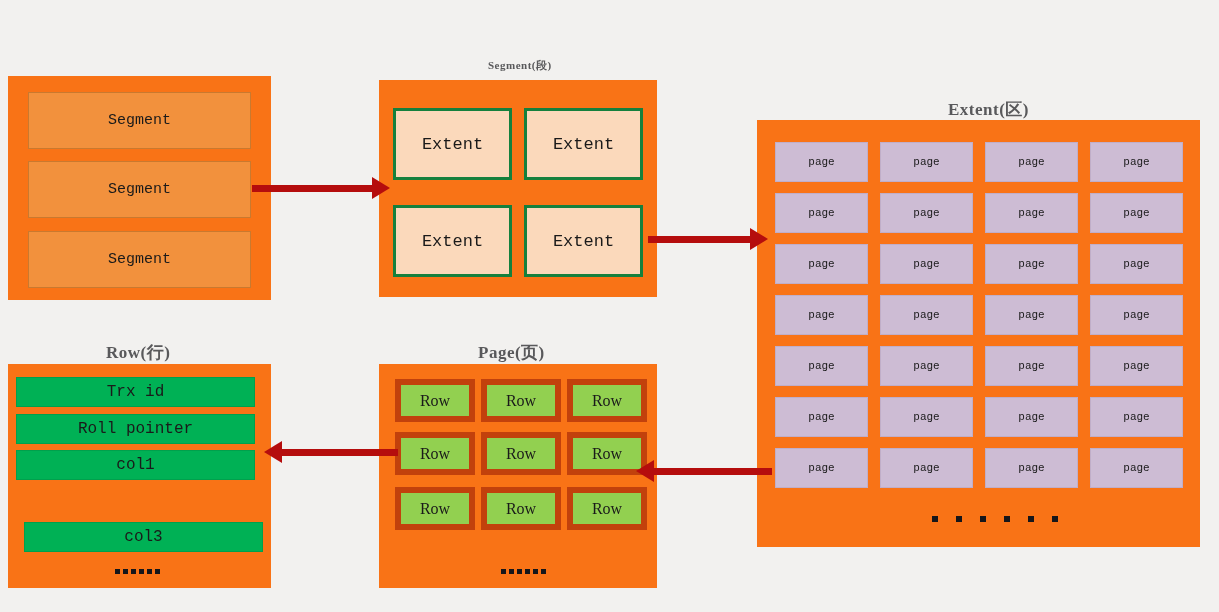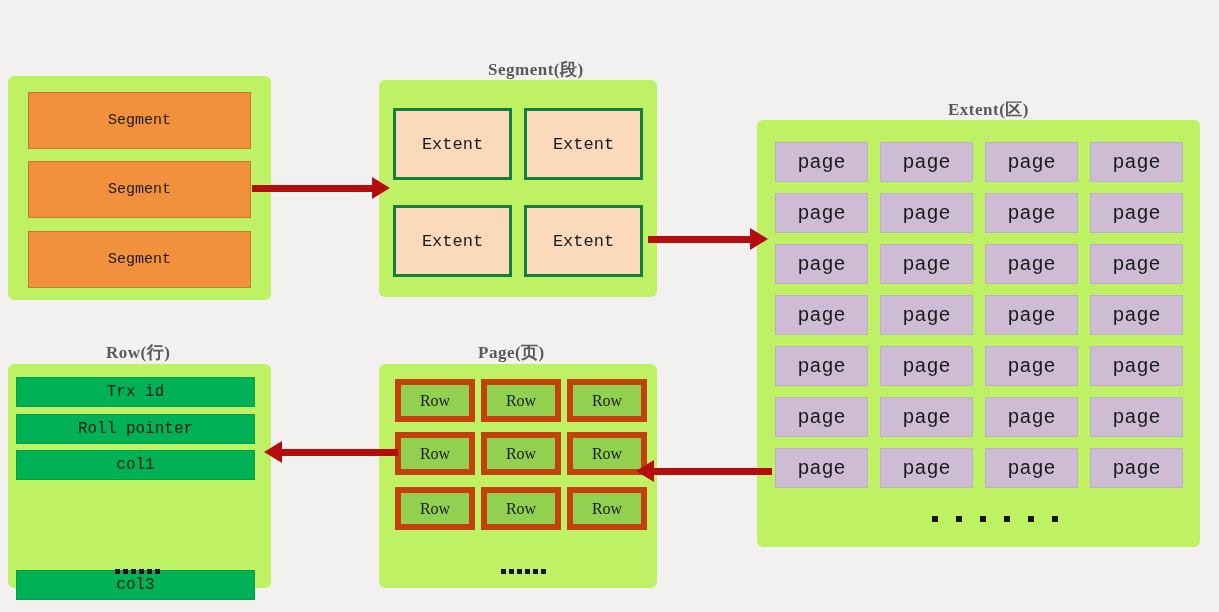--- a/index.html
+++ b/index.html
@@ -18,23 +18,22 @@
     font-family:"Liberation Serif","DejaVu Serif",serif;
     font-weight:bold;
     color:#59595b;
     white-space:nowrap;
     letter-spacing:.5px;
   }
 
   
   .panel{
     position:absolute;
-    background:#bef264;
+    background:#f97316;
     box-sizing:border-box;
-    border-radius:6px;
   }
 
   
   .cell{
     position:absolute;
     box-sizing:border-box;
     display:flex;
     align-items:center;
     justify-content:center;
     color:#1a1a1a;
@@ -47,21 +46,21 @@
     font-size:15px;
   }
   .ext-cell{
     background:#fbd9bb;
     border:3px solid #15803d;
     font-size:17px;
   }
   .page-cell{
     background:#cdbcd4;
     border:1px solid #c0aec8;
-    font-size:20px;
+    font-size:11px;
   }
   .rowbox-cell{
     background:#92d050;
     border:6px solid #c2410c;
     font-size:16px;
     font-family:"Liberation Serif","DejaVu Serif",serif;
   }
   .field-cell{
     background:#00b155;
     border:1px solid #00a04d;
@@ -110,21 +109,21 @@
 <body>
 
 <div class="stage">
 
   <div class="panel" style="left:8px;top:76px;width:263px;height:224px;">
     <div class="cell seg-cell" style="left:20px;top:16px;width:223px;height:57px;">Segment</div>
     <div class="cell seg-cell" style="left:20px;top:85px;width:223px;height:57px;">Segment</div>
     <div class="cell seg-cell" style="left:20px;top:155px;width:223px;height:57px;">Segment</div>
   </div>
 
-  <div class="title" style="left:488px;top:58px;font-size:17px;">Segment(段)</div>
+  <div class="title" style="left:488px;top:58px;font-size:11px;">Segment(段)</div>
   <div class="panel" style="left:379px;top:80px;width:278px;height:217px;">
     <div class="cell ext-cell" style="left:14px;top:28px;width:119px;height:72px;">Extent</div>
     <div class="cell ext-cell" style="left:145px;top:28px;width:119px;height:72px;">Extent</div>
     <div class="cell ext-cell" style="left:14px;top:125px;width:119px;height:72px;">Extent</div>
     <div class="cell ext-cell" style="left:145px;top:125px;width:119px;height:72px;">Extent</div>
   </div>
 
   <div class="title" style="left:948px;top:98px;font-size:17px;">Extent(区)</div>
   <div class="panel" style="left:757px;top:120px;width:443px;height:427px;">
 
@@ -192,21 +191,21 @@
         <i></i>
         <i></i>
     </div>
   </div>
 
   <div class="title" style="left:106px;top:341px;font-size:17px;">Row(行)</div>
   <div class="panel" style="left:8px;top:364px;width:263px;height:224px;">
     <div class="cell field-cell" style="left:8px;top:13px;width:239px;height:30px;">Trx id</div>
     <div class="cell field-cell" style="left:8px;top:50px;width:239px;height:30px;text-align:center;">Roll pointer</div>
     <div class="cell field-cell" style="left:8px;top:86px;width:239px;height:30px;">col1</div>
-    <div class="cell field-cell" style="left:8px;top:158px;width:239px;height:30px;margin-top:48px;">col3</div>
+    <div class="cell field-cell" style="left:16px;top:158px;width:239px;height:30px;">col3</div>
     <div class="dots tight" style="left:105px;top:205px;">
       <i></i>
         <i></i>
         <i></i>
         <i></i>
         <i></i>
         <i></i>
     </div>
   </div>
 

